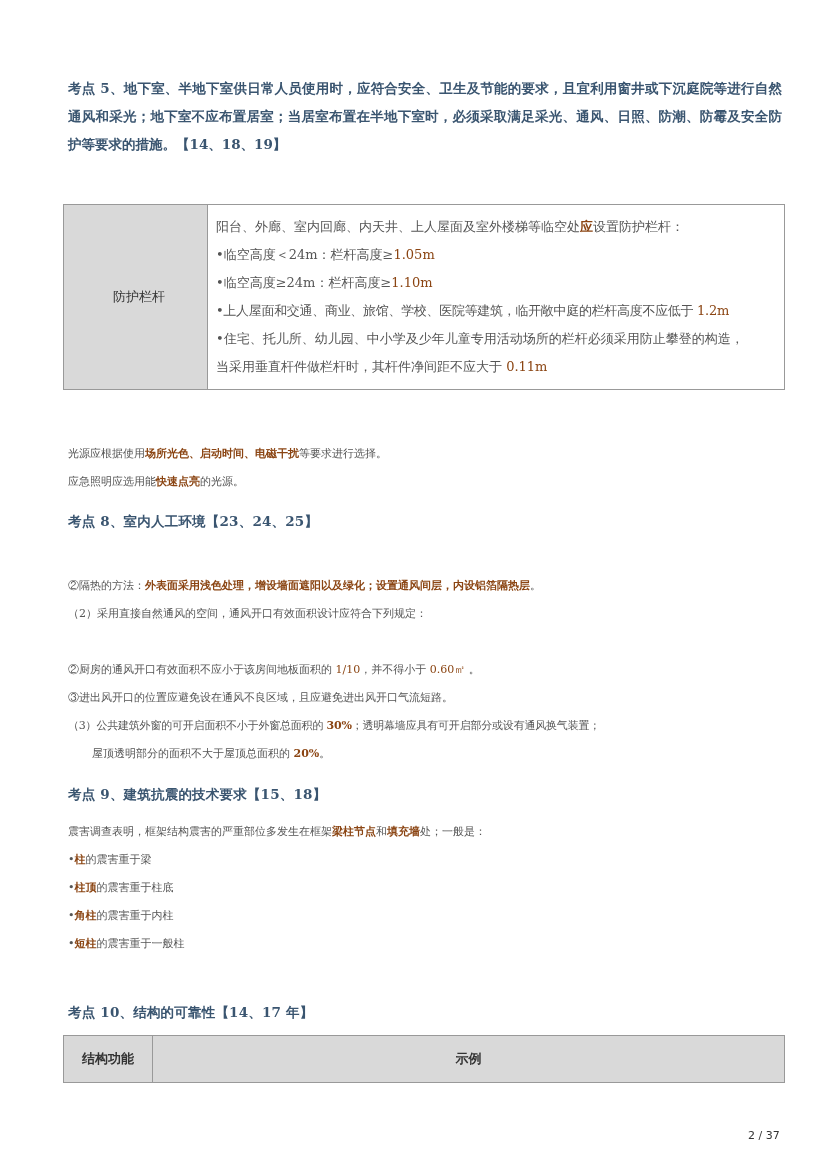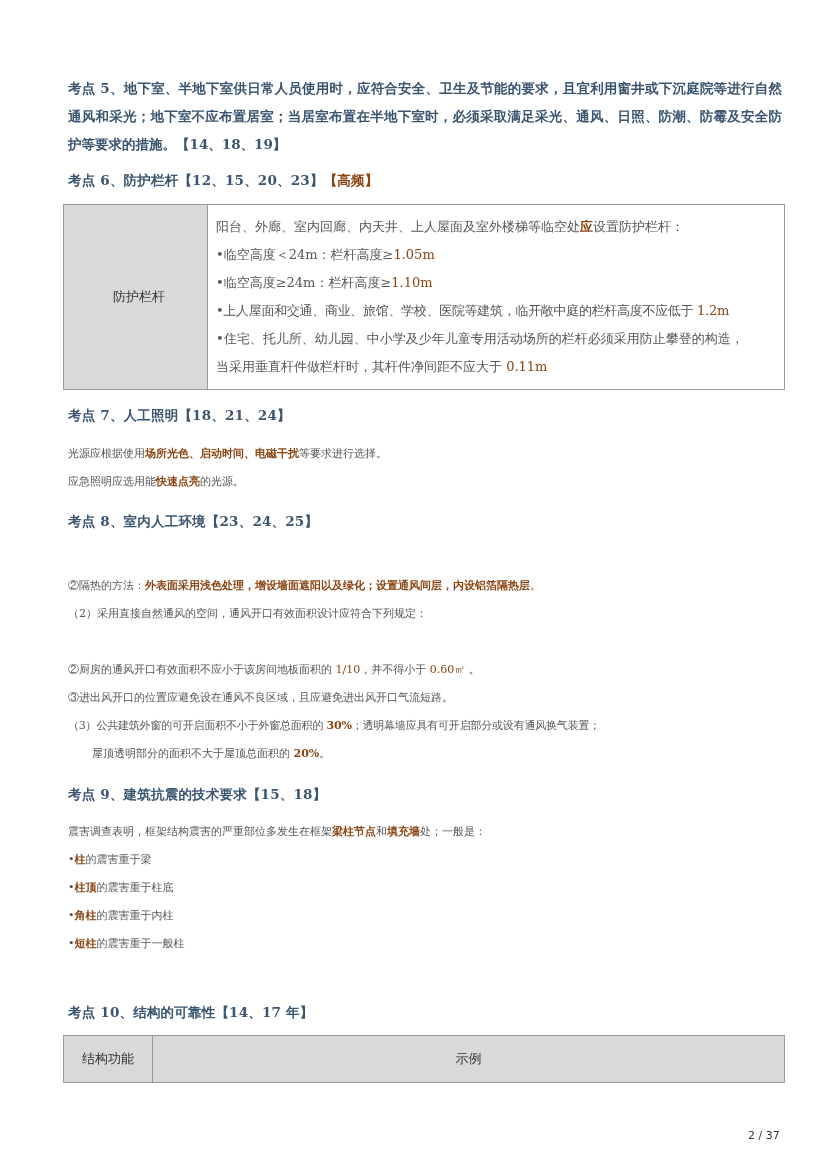--- a/index.html
+++ b/index.html
@@ -12,54 +12,50 @@
   .para5 { position: absolute; left: 60px; top: 74px; width: 714px; font-size: 13.5px; font-weight: bold;
            color: #3a5570; line-height: 28px; text-align: justify; }
   .hl { color: #8b4513; font-weight: bold; }
   .hn { color: #8b4513; }
   .tag { color: #8b4513; }
   table.t1 { position: absolute; left: 55px; top: 204px; width: 722px; border-collapse: collapse; }
   table.t1 td { border: 1px solid #999999; padding-left: 8px; }
   .t1-label { width: 134px; background: #d9d9d9; text-align: center; font-family: "DejaVu Sans", sans-serif;
               font-size: 13px; color: #333333; }
   .t1-body { padding: 8px 6px 8px 6px; font-size: 13px; color: #555555; line-height: 28px; }
-  table.t2 { position: absolute; left: 55px; top: 1035px; width: 722px; border-collapse: collapse; }
+  table.t2 { position: absolute; left: 55px; top: 1035px; width: 722px; border-collapse: collapse; font-weight: bold; }
   table.t2 td { border: 1px solid #999999; background: #d9d9d9; height: 44px; font-family: "DejaVu Sans", sans-serif;
                 font-size: 13px; color: #333333; }
   .t2-c1 { width: 86px; text-align: center; }
   .t2-c2 { text-align: center; }
   .pagenum { position: absolute; left: 740px; top: 1129px; font-family: "DejaVu Sans", sans-serif; font-size: 11px; color: #333333; }
 </style>
 </head>
 <body>
 
 <div class="page">
 
   <div class="para5">考点 5、地下室、半地下室供日常人员使用时，应符合安全、卫生及节能的要求，且宜利用窗井或下沉庭院等进行自然通风和采光；地下室不应布置居室；当居室布置在半地下室时，必须采取满足采光、通风、日照、防潮、防霉及安全防护等要求的措施。【14、18、19】</div>
 
-  <div class="h" style="top:172px;">
-    <span>考点 6、防护栏杆【12、15、20、23】</span><span class="tag">【高频】</span>
-  </div>
 
   <table class="t1">
     <tbody>
         <tr>
       <td class="t1-label">防护栏杆</td>
       <td class="t1-body">
         <div><span>阳台、外廊、室内回廊、内天井、上人屋面及室外楼梯等临空处</span><span class="hl">应</span><span>设置防护栏杆：</span></div>
         <div><span>•临空高度＜24m：栏杆高度≥</span><span class="hn">1.05m</span></div>
         <div><span>•临空高度≥24m：栏杆高度≥</span><span class="hn">1.10m</span></div>
         <div style="white-space:nowrap;letter-spacing:-0.3px;"><span>•上人屋面和交通、商业、旅馆、学校、医院等建筑，临开敞中庭的栏杆高度不应低于 </span><span class="hn">1.2m</span></div>
         <div><span>•住宅、托儿所、幼儿园、中小学及少年儿童专用活动场所的栏杆必须采用防止攀登的构造，</span><br><span>当采用垂直杆件做栏杆时，其杆件净间距不应大于 </span><span class="hn">0.11m</span></div>
       </td>
     </tr>
   </tbody>
     </table>
 
-  <div class="h" style="top:407px;">考点 7、人工照明【18、21、24】</div>
   <div class="p" style="top:446px;"><span>光源应根据使用</span><span class="hl">场所光色、启动时间、电磁干扰</span><span>等要求进行选择。</span></div>
   <div class="p" style="top:474px;"><span>应急照明应选用能</span><span class="hl">快速点亮</span><span>的光源。</span></div>
 
   <div class="h" style="top:513px;">考点 8、室内人工环境【23、24、25】</div>
   <div class="p" style="top:578px;"><span>②隔热的方法：</span><span class="hl">外表面采用浅色处理，增设墙面遮阳以及绿化；设置通风间层，内设铝箔隔热层</span><span>。</span></div>
   <div class="p" style="top:606px;">（2）采用直接自然通风的空间，通风开口有效面积设计应符合下列规定：</div>
   <div class="p" style="top:662px;"><span>②厨房的通风开口有效面积不应小于该房间地板面积的 </span><span class="hn">1/10</span><span>，并不得小于 </span><span class="hn">0.60㎡</span><span> 。</span></div>
   <div class="p" style="top:690px;">③进出风开口的位置应避免设在通风不良区域，且应避免进出风开口气流短路。</div>
   <div class="p" style="top:718px;letter-spacing:-0.2px;"><span>（3）公共建筑外窗的可开启面积不小于外窗总面积的 </span><span class="hl">30%</span><span>；透明幕墙应具有可开启部分或设有通风换气装置；</span></div>
   <div class="p" style="top:746px;margin-left:24px;"><span>屋顶透明部分的面积不大于屋顶总面积的 </span><span class="hl">20%</span><span>。</span></div>

